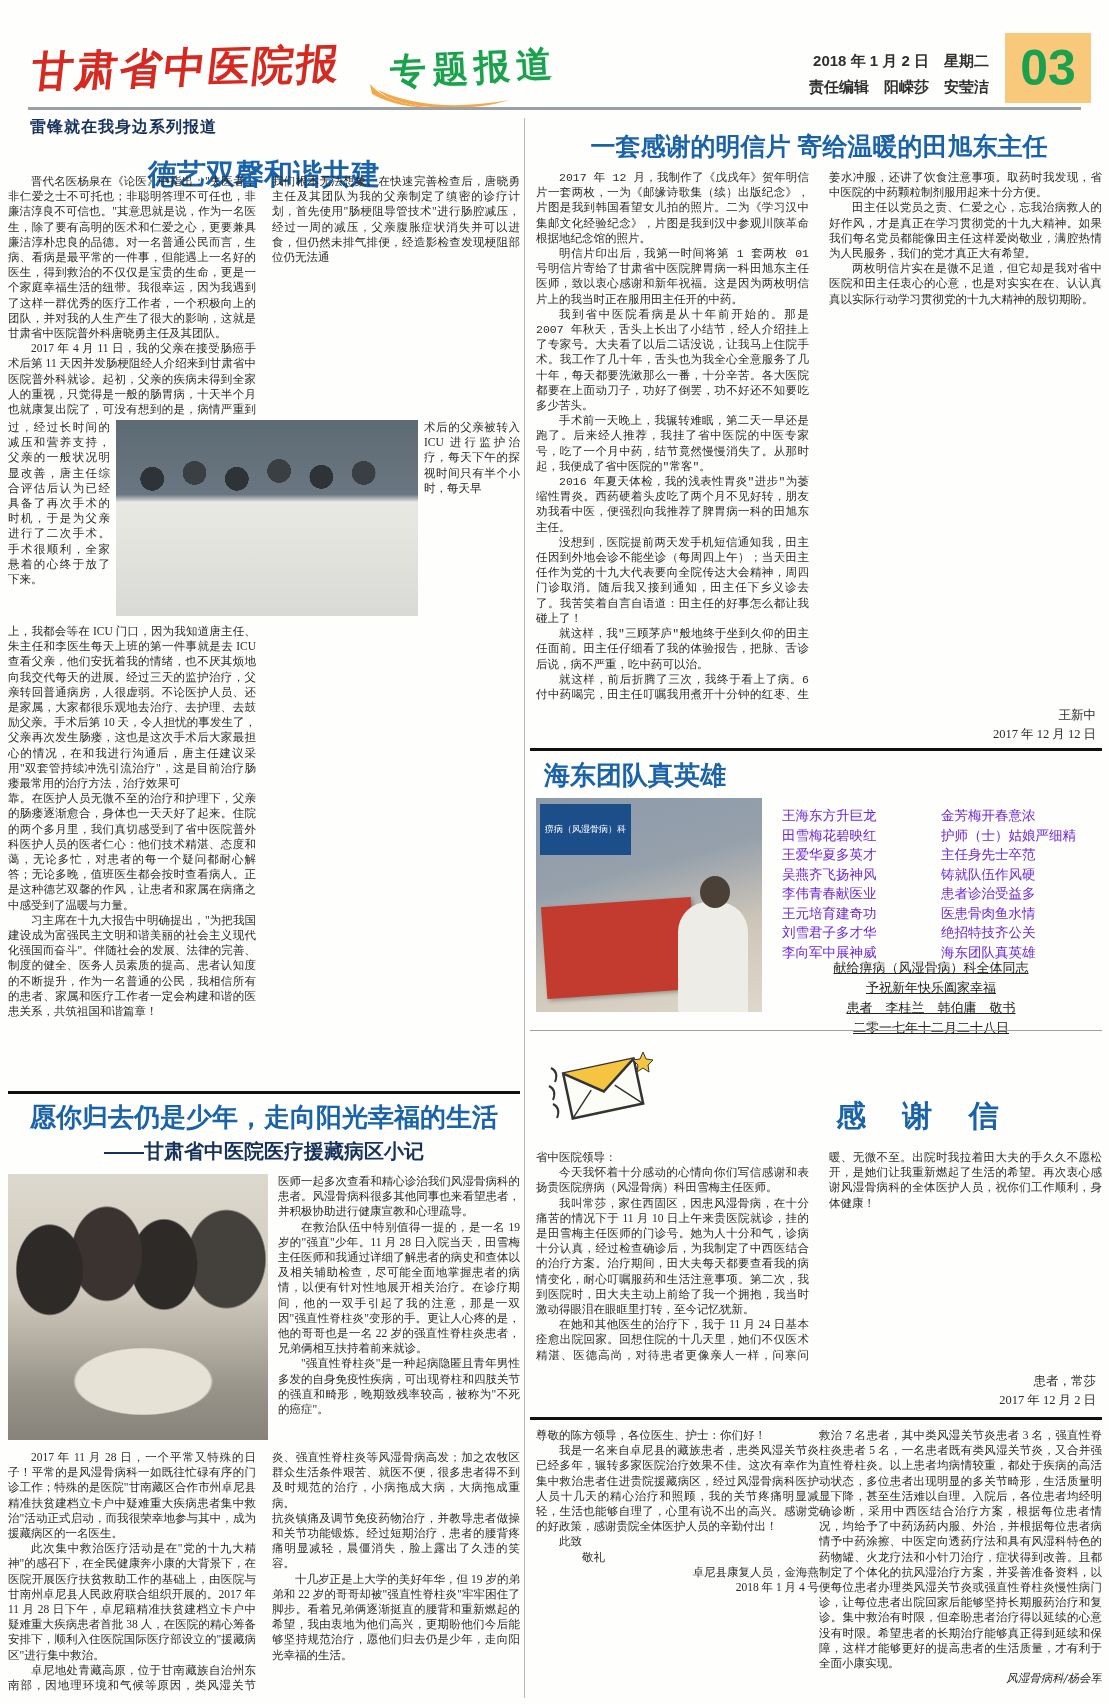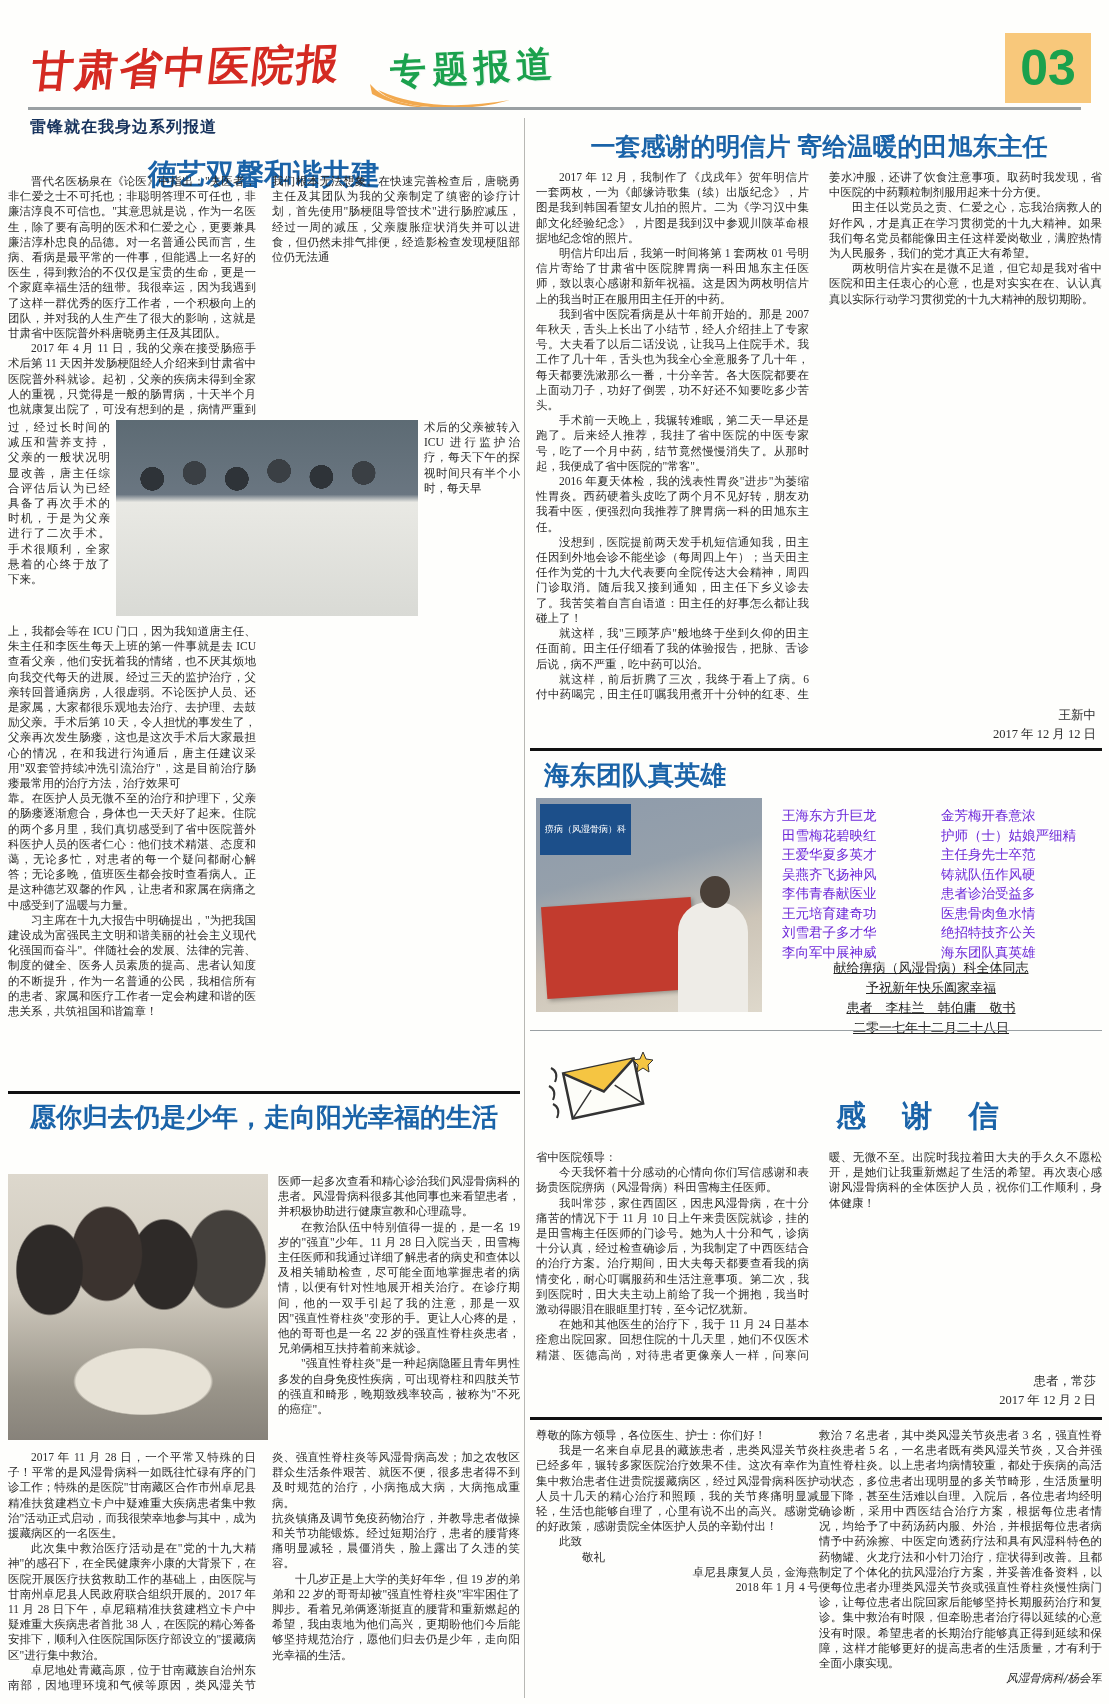--- a/index.html
+++ b/index.html
@@ -122,20 +122,24 @@
   <div class="masthead">甘肃省中医院报</div>
 
   <div class="banner">
     <svg class="banner-swoosh" width="250" height="74" viewBox="0 0 250 74">
       <path d="M18 52 Q70 76 150 62 Q110 74 60 68 Q30 64 18 52 Z" fill="#f2a94e"></path>
       <path d="M10 46 Q30 70 90 70 Q40 72 12 56 Z" fill="#f2a94e"></path>
     </svg>
     <span class="banner-text">专题报道</span>
   </div>
 
+  <div class="header-meta">
+    <div>2018 年 1 月 2 日　星期二</div>
+    <div>责任编辑　阳嵘莎　安莹洁</div>
+  </div>
 
   <div class="page-num">03</div>
   <div class="header-rule"></div>
   <div class="v-divider"></div>
 
   <div class="series-tag">雷锋就在我身边系列报道</div>
   <div class="headline-blue" style="left:8px; top:136px; width:512px; font-size:29px;margin-top:19px;">德艺双馨和谐共建</div>
 
   <div class="bt cols2" style="position:absolute; left:8px; top:174px; width:512px; height:244px;">
     <p>晋代名医杨泉在《论医》中指出："夫医者，非仁爱之士不可托也；非聪明答理不可任也，非廉洁淳良不可信也。"其意思就是说，作为一名医生，除了要有高明的医术和仁爱之心，更要兼具廉洁淳朴忠良的品德。对一名普通公民而言，生病、看病是最平常的一件事，但能遇上一名好的医生，得到救治的不仅仅是宝贵的生命，更是一个家庭幸福生活的纽带。我很幸运，因为我遇到了这样一群优秀的医疗工作者，一个积极向上的团队，并对我的人生产生了很大的影响，这就是甘肃省中医院普外科唐晓勇主任及其团队。</p>
@@ -150,41 +154,42 @@
 
   <div class="bt cols2" style="position:absolute; left:8px; top:624px; width:512px; height:462px;">
     <p class="noindent">上，我都会等在 ICU 门口，因为我知道唐主任、朱主任和李医生每天上班的第一件事就是去 ICU 查看父亲，他们安抚着我的情绪，也不厌其烦地向我交代每天的进展。经过三天的监护治疗，父亲转回普通病房，人很虚弱。不论医护人员、还是家属，大家都很乐观地去治疗、去护理、去鼓励父亲。手术后第 10 天，令人担忧的事发生了，父亲再次发生肠瘘，这也是这次手术后大家最担心的情况，在和我进行沟通后，唐主任建议采用"双套管持续冲洗引流治疗"，这是目前治疗肠瘘最常用的治疗方法，治疗效果可</p>
     <p class="noindent">靠。在医护人员无微不至的治疗和护理下，父亲的肠瘘逐渐愈合，身体也一天天好了起来。住院的两个多月里，我们真切感受到了省中医院普外科医护人员的医者仁心：他们技术精湛、态度和蔼，无论多忙，对患者的每一个疑问都耐心解答；无论多晚，值班医生都会按时查看病人。正是这种德艺双馨的作风，让患者和家属在病痛之中感受到了温暖与力量。</p>
     <p>习主席在十九大报告中明确提出，"为把我国建设成为富强民主文明和谐美丽的社会主义现代化强国而奋斗"。伴随社会的发展、法律的完善、制度的健全、医务人员素质的提高、患者认知度的不断提升，作为一名普通的公民，我相信所有的患者、家属和医疗工作者一定会构建和谐的医患关系，共筑祖国和谐篇章！</p>
   </div>
 
   <div class="rule" style="left:8px; top:1091px; width:512px;"></div>
 
   <div class="headline-blue" style="left:8px; top:1100px; width:512px; font-size:26px;">愿你归去仍是少年，走向阳光幸福的生活</div>
+  <div class="subtitle-navy" style="left:8px; top:1138px; width:512px; font-size:20px;">——甘肃省中医院医疗援藏病区小记</div>
 
   <div style="position:absolute; left:8px; top:1174px; width:512px; height:268px; display:flex; gap:10px;">
     <div class="photo photo3" style="width:260px; height:266px;"></div>
     <div class="bt" style="width:242px; height:266px;">
       <p class="noindent">医师一起多次查看和精心诊治我们风湿骨病科的患者。风湿骨病科很多其他同事也来看望患者，并积极协助进行健康宣教和心理疏导。</p>
       <p>在救治队伍中特别值得一提的，是一名 19 岁的"强直"少年。11 月 28 日入院当天，田雪梅主任医师和我通过详细了解患者的病史和查体以及相关辅助检查，尽可能全面地掌握患者的病情，以便有针对性地展开相关治疗。在诊疗期间，他的一双手引起了我的注意，那是一双因"强直性脊柱炎"变形的手。更让人心疼的是，他的哥哥也是一名 22 岁的强直性脊柱炎患者，兄弟俩相互扶持着前来就诊。</p>
       <p>"强直性脊柱炎"是一种起病隐匿且青年男性多发的自身免疫性疾病，可出现脊柱和四肢关节的强直和畸形，晚期致残率较高，被称为"不死的癌症"。</p>
     </div>
   </div>
 
   <div class="bt cols2" style="position:absolute; left:8px; top:1450px; width:512px; height:246px;">
     <p>2017 年 11 月 28 日，一个平常又特殊的日子！平常的是风湿骨病科一如既往忙碌有序的门诊工作；特殊的是医院"甘南藏区合作市州卓尼县精准扶贫建档立卡户中疑难重大疾病患者集中救治"活动正式启动，而我很荣幸地参与其中，成为援藏病区的一名医生。</p>
     <p>此次集中救治医疗活动是在"党的十九大精神"的感召下，在全民健康奔小康的大背景下，在医院开展医疗扶贫救助工作的基础上，由医院与甘南州卓尼县人民政府联合组织开展的。2017 年 11 月 28 日下午，卓尼籍精准扶贫建档立卡户中疑难重大疾病患者首批 38 人，在医院的精心筹备安排下，顺利入住医院国际医疗部设立的"援藏病区"进行集中救治。</p>
     <p>卓尼地处青藏高原，位于甘南藏族自治州东南部，因地理环境和气候等原因，类风湿关节炎、强直性脊柱炎等风湿骨病高发；加之农牧区群众生活条件艰苦、就医不便，很多患者得不到及时规范的治疗，小病拖成大病，大病拖成重病。</p>
     <p class="noindent">抗炎镇痛及调节免疫药物治疗，并教导患者做操和关节功能锻炼。经过短期治疗，患者的腰背疼痛明显减轻，晨僵消失，脸上露出了久违的笑容。</p>
     <p>十几岁正是上大学的美好年华，但 19 岁的弟弟和 22 岁的哥哥却被"强直性脊柱炎"牢牢困住了脚步。看着兄弟俩逐渐挺直的腰背和重新燃起的希望，我由衷地为他们高兴，更期盼他们今后能够坚持规范治疗，愿他们归去仍是少年，走向阳光幸福的生活。</p>
   </div>
 
   <div class="headline-blue" style="left:536px; top:130px; width:566px; font-size:25px;">一套感谢的明信片 寄给温暖的田旭东主任</div>
 
-  <div class="bt cols2" style="position:absolute; left:536px; top:170px; width:566px; height:536px; column-gap:20px;">
+  <div class="bt cols2" style="position:absolute; left:536px; top:170px; width:566px; height:536px; column-gap:20px;font-family:Liberation Mono, monospace;">
     <p>2017 年 12 月，我制作了《戊戌年》贺年明信片一套两枚，一为《邮缘诗歌集（续）出版纪念》，片图是我到韩国看望女儿拍的照片。二为《学习汉中集邮文化经验纪念》，片图是我到汉中参观川陕革命根据地纪念馆的照片。</p>
     <p>明信片印出后，我第一时间将第 1 套两枚 01 号明信片寄给了甘肃省中医院脾胃病一科田旭东主任医师，致以衷心感谢和新年祝福。这是因为两枚明信片上的我当时正在服用田主任开的中药。</p>
     <p>我到省中医院看病是从十年前开始的。那是 2007 年秋天，舌头上长出了小结节，经人介绍挂上了专家号。大夫看了以后二话没说，让我马上住院手术。我工作了几十年，舌头也为我全心全意服务了几十年，每天都要洗漱那么一番，十分辛苦。各大医院都要在上面动刀子，功好了倒罢，功不好还不知要吃多少苦头。</p>
     <p>手术前一天晚上，我辗转难眠，第二天一早还是跑了。后来经人推荐，我挂了省中医院的中医专家号，吃了一个月中药，结节竟然慢慢消失了。从那时起，我便成了省中医院的"常客"。</p>
     <p>2016 年夏天体检，我的浅表性胃炎"进步"为萎缩性胃炎。西药硬着头皮吃了两个月不见好转，朋友劝我看中医，便强烈向我推荐了脾胃病一科的田旭东主任。</p>
     <p>没想到，医院提前两天发手机短信通知我，田主任因到外地会诊不能坐诊（每周四上午）；当天田主任作为党的十九大代表要向全院传达大会精神，周四门诊取消。随后我又接到通知，田主任下乡义诊去了。我苦笑着自言自语道：田主任的好事怎么都让我碰上了！</p>
     <p>就这样，我"三顾茅庐"般地终于坐到久仰的田主任面前。田主任仔细看了我的体验报告，把脉、舌诊后说，病不严重，吃中药可以治。</p>
     <p>就这样，前后折腾了三次，我终于看上了病。6 付中药喝完，田主任叮嘱我用煮开十分钟的红枣、生姜水冲服，还讲了饮食注意事项。取药时我发现，省中医院的中药颗粒制剂服用起来十分方便。</p>
     <p>田主任以党员之责、仁爱之心，忘我治病救人的好作风，才是真正在学习贯彻党的十九大精神。如果我们每名党员都能像田主任这样爱岗敬业，满腔热情为人民服务，我们的党才真正大有希望。</p>
     <p>两枚明信片实在是微不足道，但它却是我对省中医院和田主任衷心的心意，也是对实实在在、认认真真以实际行动学习贯彻党的十九大精神的殷切期盼。</p>

